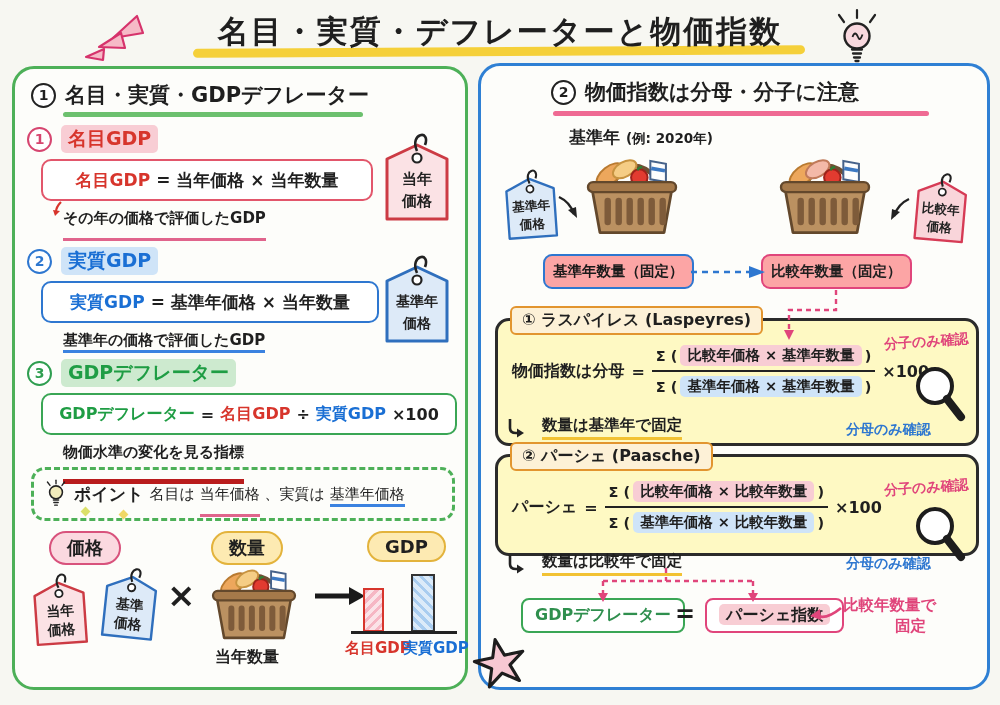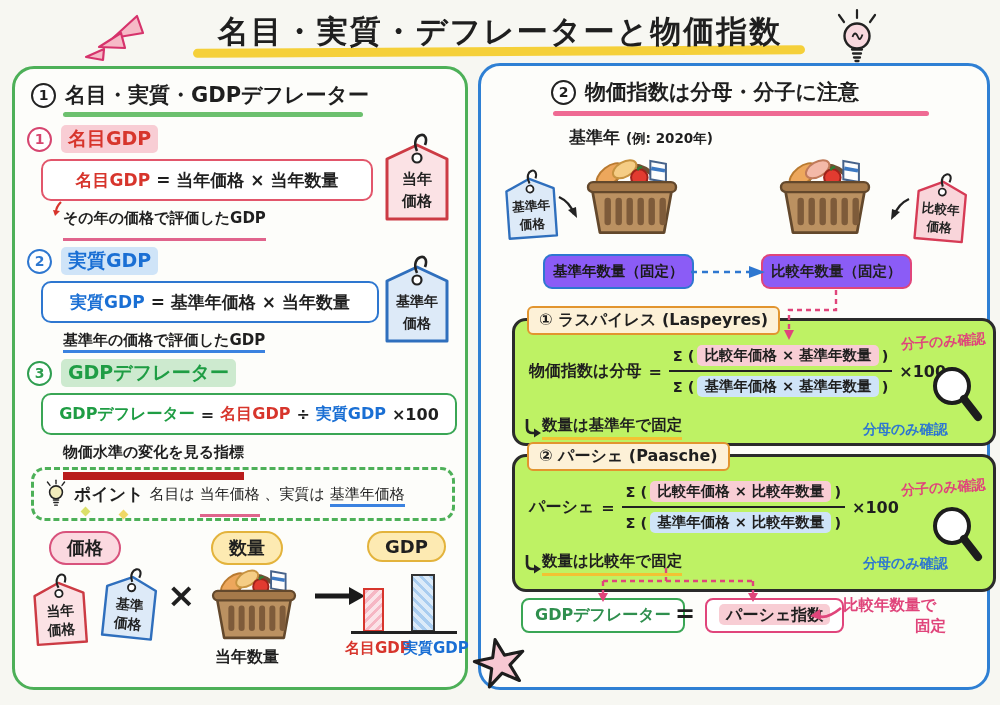--- a/index.html
+++ b/index.html
@@ -22,55 +22,55 @@
   .t-red{color:#d7352c}.t-blue{color:#1a6fd4}.t-green{color:#1f9d44}.t-pink{color:#e0457b}
   .row{position:absolute;display:flex;align-items:center;gap:9px}
   .sec-label{font-size:19px;font-weight:700}
   .fbox{position:absolute;display:flex;align-items:center;justify-content:center;gap:6px;background:#fff;border-radius:10px;font-weight:700;box-sizing:border-box}
   #f1{left:26px;top:90px;width:332px;height:42px;border:2.6px solid #e2566b;font-size:17px}
   #f2{left:26px;top:212px;width:338px;height:42px;border:2.6px solid #2e77d0;font-size:17px}
   #f3{left:26px;top:324px;width:416px;height:42px;border:2.6px solid #3aa655;font-size:16px}
   .note{position:absolute;font-size:15px;font-weight:600;white-space:nowrap}
   .u-pink{border-bottom:3px solid #e0648c;padding-bottom:11px}
   .u-blue{border-bottom:3px solid #3b82e0;padding-bottom:1px}
-  .u-green{border-bottom:8px solid #b91c1c;padding-bottom:11px}
+  .u-green{border-bottom:5px solid #b91c1c;padding-bottom:18px}
   .u-yellow{border-bottom:3.5px solid #f2c233;padding-bottom:1px}
   #point-box{position:absolute;left:16px;top:398px;width:424px;height:54px;border:3px dashed #4db058;border-radius:14px;box-sizing:border-box;display:flex;align-items:center;gap:6px;padding:0 10px}
   #point-label{font-size:17px;font-weight:700}
   #point-text{font-size:15px;font-weight:400}
   .pill{position:absolute;font-weight:700;font-size:18px;padding:3px 16px;border-radius:18px;background:#fdeab2;border:2.5px solid #e3b33c}
   .pill.pink{background:#fbd9e0;border-color:#d8527c}
   .bar{position:absolute;box-sizing:border-box}
   #bar-nominal{left:348px;top:519px;width:21px;height:44px;border:2.4px solid #d7352c;background:repeating-linear-gradient(135deg,#f6b7c4 0 3px,#fbe3e8 3px 7px)}
   #bar-real{left:396px;top:505px;width:24px;height:58px;border:2.4px solid #333;background:repeating-linear-gradient(45deg,#a9cdf0 0 3px,#dcebf9 3px 7px)}
   #bar-base{left:336px;top:562px;width:106px;height:3px;background:#222}
   .bar-label{position:absolute;top:570px;font-size:15px;font-weight:700;white-space:nowrap}
   .year-label{position:absolute;font-weight:700;font-size:17px;white-space:nowrap}
   .year-label .ex{font-size:13.5px;font-weight:600}
-  .qty-box{position:absolute;font-weight:700;font-size:14.5px;padding:6px 8px;border-radius:9px;background:#8b5cf6;box-sizing:border-box;white-space:nowrap}
+  .qty-box{position:absolute;font-weight:700;font-size:14.5px;padding:6px 8px;border-radius:9px;background:#fca5a5;box-sizing:border-box;white-space:nowrap}
   #base-qty-box{left:62px;top:188px;border:2.6px solid #2e77d0}
   #comp-qty-box{left:280px;top:188px;border:2.6px solid #e0457b}
-  .bigbox{position:absolute;left:31px;width:484px;border:3px solid #2b2b2b;border-radius:14px;background:#bef264;box-sizing:border-box}
+  .bigbox{position:absolute;left:14px;width:484px;border:3px solid #2b2b2b;border-radius:14px;background:#fef9c3;box-sizing:border-box}
   #laspeyres-box{top:252px;height:128px}
-  #paasche-box{top:388px;height:138px}
+  #paasche-box{top:388px;height:102px}
   .tab{position:absolute;left:12px;top:-15px;background:#fdf1d7;border:2.5px solid #e2952f;border-radius:6px;padding:2px 10px;font-size:16px;font-weight:700;white-space:nowrap}
   .frow{position:absolute;left:14px;top:24px;display:flex;align-items:center;gap:7px;font-weight:700;font-size:16px}
   .frac{display:inline-flex;flex-direction:column;align-items:center;font-size:14.5px}
   .fr-num{display:flex;align-items:center;gap:3px;padding:0 4px 4px;border-bottom:2.5px solid #222;white-space:nowrap}
   .fr-den{display:flex;align-items:center;gap:3px;padding:4px 4px 0;white-space:nowrap}
-  .noterow{position:absolute;left:8px;top:94px;display:flex;align-items:center;gap:1px;font-size:15.5px;font-weight:700;white-space:nowrap}
+  .noterow{position:absolute;left:8px;top:94px;display:flex;align-items:center;gap:18px;font-size:15.5px;font-weight:700;white-space:nowrap}
   .check{position:absolute;font-size:14px;font-weight:700;white-space:nowrap}
   .mag{position:absolute}
   .connector{position:absolute;z-index:5;pointer-events:none}
   .concl-box{position:absolute;font-weight:700;font-size:16px;padding:5px 12px;border-radius:8px;background:#fff;box-sizing:border-box;white-space:nowrap}
   #concl-left{left:40px;top:532px;border:2.6px solid #3aa655;color:#2f8f4e}
   #concl-right{left:224px;top:532px;border:2.6px solid #e0457b}
   #concl-eq{position:absolute;left:194px;top:534px;font-size:24px;font-weight:700}
   #concl-note{position:absolute;left:362px;top:529px;color:#e0457b;font-size:15.5px;font-weight:700;line-height:1.35}
-  #concl-note .l2{padding-left:72px}
+  #concl-note .l2{padding-left:52px}
   #footer-box{position:absolute;left:20px;top:584px;width:478px;height:40px;border:2.6px solid #ef6a93;border-radius:5px;background:#fff;box-sizing:border-box;display:flex;align-items:center}
   #footer-text{font-size:19px;font-weight:700;letter-spacing:5px;padding-left:42px;white-space:nowrap}
   .tagwrap{position:absolute}
   .spark{position:absolute;width:7px;height:7px;transform:rotate(45deg)}
   svg text{font-family:"DejaVu Sans",sans-serif}
 </style>
 </head>
 <body>
 
 <div id="stage">

